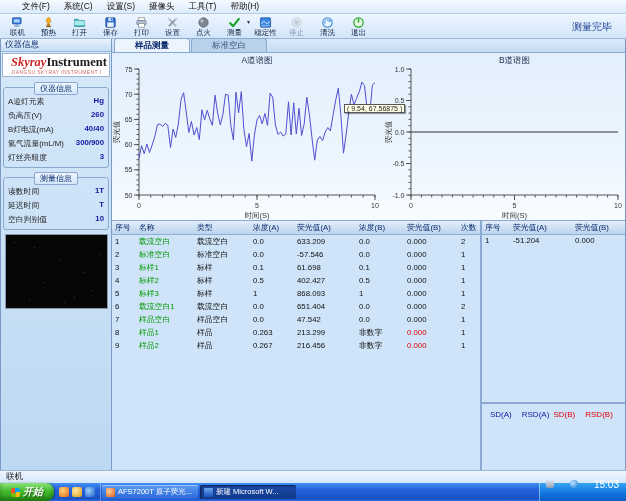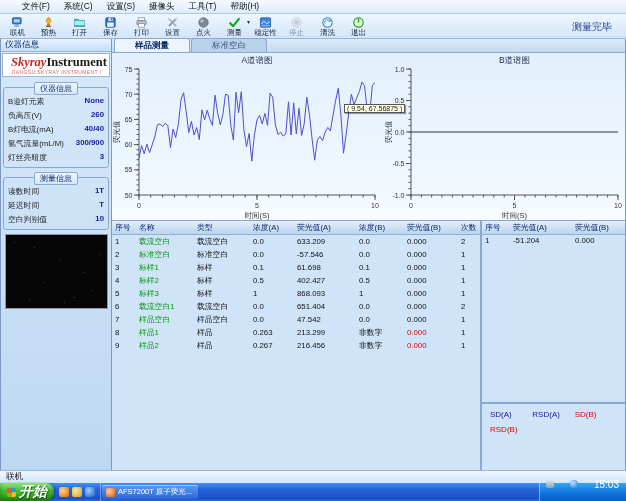--- a/index.html
+++ b/index.html
@@ -68,30 +68,30 @@
   .main-table-wrap th:nth-child(1){width:24px}.main-table-wrap th:nth-child(2){width:58px}
   .main-table-wrap th:nth-child(3){width:56px}.main-table-wrap th:nth-child(4){width:44px}
   .main-table-wrap th:nth-child(5){width:62px}.main-table-wrap th:nth-child(6){width:48px}
   .main-table-wrap th:nth-child(7){width:54px}.main-table-wrap th:nth-child(8){width:24px}
   .name-green{color:#009900}
   .red{color:#e00000}
 
   .right-panel{flex:1 1 auto;display:flex;flex-direction:column;background:#cfe4f8;min-width:0}
   .right-table-wrap{flex:1 1 auto;border-bottom:2px solid #8aa8d0;overflow:hidden}
   .right-table-wrap th:nth-child(1){width:28px}.right-table-wrap th:nth-child(2){width:62px}
-  .stats-box{height:66px;flex:0 0 66px;padding:6px 8px;display:grid;grid-template-columns:1fr 1fr 1fr;grid-auto-rows:15px;align-content:start}
+  .stats-box{height:66px;flex:0 0 66px;padding:6px 8px;display:grid;grid-template-columns:1fr 1fr 1fr 1fr;grid-auto-rows:15px;align-content:start}
   .stat-a{color:#1515a3;font-size:8px}
   .stat-b{color:#e00000;font-size:8px}
 
   
   .statusbar{height:13px;flex:0 0 13px;background:linear-gradient(#eef6ff,#d3e6fa);border-top:1px solid #9ab6d6;display:flex;align-items:center;padding-left:6px;font-size:8.5px;color:#222}
 
   
   .taskbar{height:18px;flex:0 0 18px;background:linear-gradient(180deg,#4490f5 0%,#2463dc 35%,#1a51c4 88%,#2e6fe2 100%);display:flex;align-items:stretch;color:#fff}
-  .start-btn{width:54px;flex:0 0 54px;background:linear-gradient(180deg,#8ee37e 0%,#44bb2c 45%,#2f9f1f 90%);border-radius:0 8px 8px 0;display:flex;align-items:center;justify-content:center;gap:3px;font-weight:bold;font-style:italic;font-size:14px;box-shadow:inset 0 -3px 4px rgba(0,40,0,.35),1px 0 2px rgba(0,0,0,.3);text-shadow:1px 1px 1px #1a5c10}
+  .start-btn{width:54px;flex:0 0 54px;background:linear-gradient(180deg,#8ee37e 0%,#44bb2c 45%,#2f9f1f 90%);border-radius:0 8px 8px 0;display:flex;align-items:center;justify-content:center;gap:3px;font-weight:bold;font-style:italic;font-size:10px;box-shadow:inset 0 -3px 4px rgba(0,40,0,.35),1px 0 2px rgba(0,0,0,.3);text-shadow:1px 1px 1px #1a5c10}
   .start-flag{width:9px;height:9px;border-radius:2px;background:conic-gradient(#05a6f0 0 25%,#ffba08 0 50%,#81bc06 0 75%,#f35325 0)}
   .quick{display:flex;align-items:center;gap:3px;padding:0 5px;border-right:1px solid rgba(255,255,255,.35)}
   .qicon{width:10px;height:10px;border-radius:2px}
   .task{width:96px;flex:0 0 96px;margin:2px 1px;border-radius:2px;background:linear-gradient(#5a9af2,#2a68d8);display:flex;align-items:center;gap:3px;padding:0 4px;font-size:7.5px;white-space:nowrap;overflow:hidden;box-shadow:inset 0 1px 0 rgba(255,255,255,.45)}
   .task.active{background:linear-gradient(#1b49a8,#123a8c);box-shadow:inset 1px 1px 2px rgba(0,0,0,.55)}
   .task-ico{width:9px;height:9px;border-radius:1px;flex:0 0 9px}
   .tray{margin-left:auto;background:linear-gradient(180deg,#35a5f5 0%,#0f71dd 60%,#0a5fc4 100%);display:flex;align-items:center;gap:16px;padding:0 7px 16px 6px;border-left:1px solid rgba(255,255,255,.45);font-size:10px}
   .tray-ico{width:8px;height:8px;border-radius:2px}
 </style>
 </head>
@@ -236,22 +236,22 @@
     <div class="sidebar">
       <div class="side-header">仪器信息</div>
       <div class="logo-box">
         <div class="brand"><span class="brand-red">Skyray</span><span class="brand-dark">Instrument</span></div>
         <div class="logo-sub">JIANGSU SKYRAY INSTRUMENT CO.,LTD</div>
       </div>
       <div id="side-groups">
           <div class="group">
             <div class="group-title">仪器信息</div>
             <div class="info-row">
-              <span class="info-label">B道灯元素</span>
-              <span class="info-value">None</span>
+              <span class="info-label">A道灯元素</span>
+              <span class="info-value">Hg</span>
             </div>
             <div class="info-row">
               <span class="info-label">负高压(V)</span>
               <span class="info-value">260</span>
             </div>
             <div class="info-row">
               <span class="info-label">B灯电流(mA)</span>
               <span class="info-value">40/40</span>
             </div>
             <div class="info-row">
@@ -586,20 +586,24 @@
     <div class="quick">
       <div class="qicon" style="background:radial-gradient(circle at 35% 35%,#ffd27a,#e06a12)"></div>
       <div class="qicon" style="background:radial-gradient(circle at 35% 35%,#ffe9a0,#d8a018)"></div>
       <div class="qicon" style="background:radial-gradient(circle at 35% 35%,#9fd0ff,#1a5cc8)"></div>
     </div>
     <div id="tasks" style="display:flex">
         <div class="task">
           <div class="task-ico" style="background: radial-gradient(circle at 35% 35%, rgb(255, 208, 160), rgb(216, 90, 16));"></div>
           <span>AFS7200T 原子荧光...</span>
         </div>
+        <div class="task active">
+          <div class="task-ico" style="background: linear-gradient(rgb(106, 168, 240), rgb(26, 80, 184));"></div>
+          <span>新建 Microsoft W...</span>
+        </div>
       </div>
     <div class="tray">
       <div class="tray-ico" style="background:linear-gradient(#dfe6ee,#8fa0b4)"></div>
       <div class="tray-ico" style="background:radial-gradient(circle at 35% 35%,#bfe2ff,#1a78d8);border-radius:50%"></div>
       <span>15:03</span>
     </div>
   </div>
 </div>
 
 </body></html>

